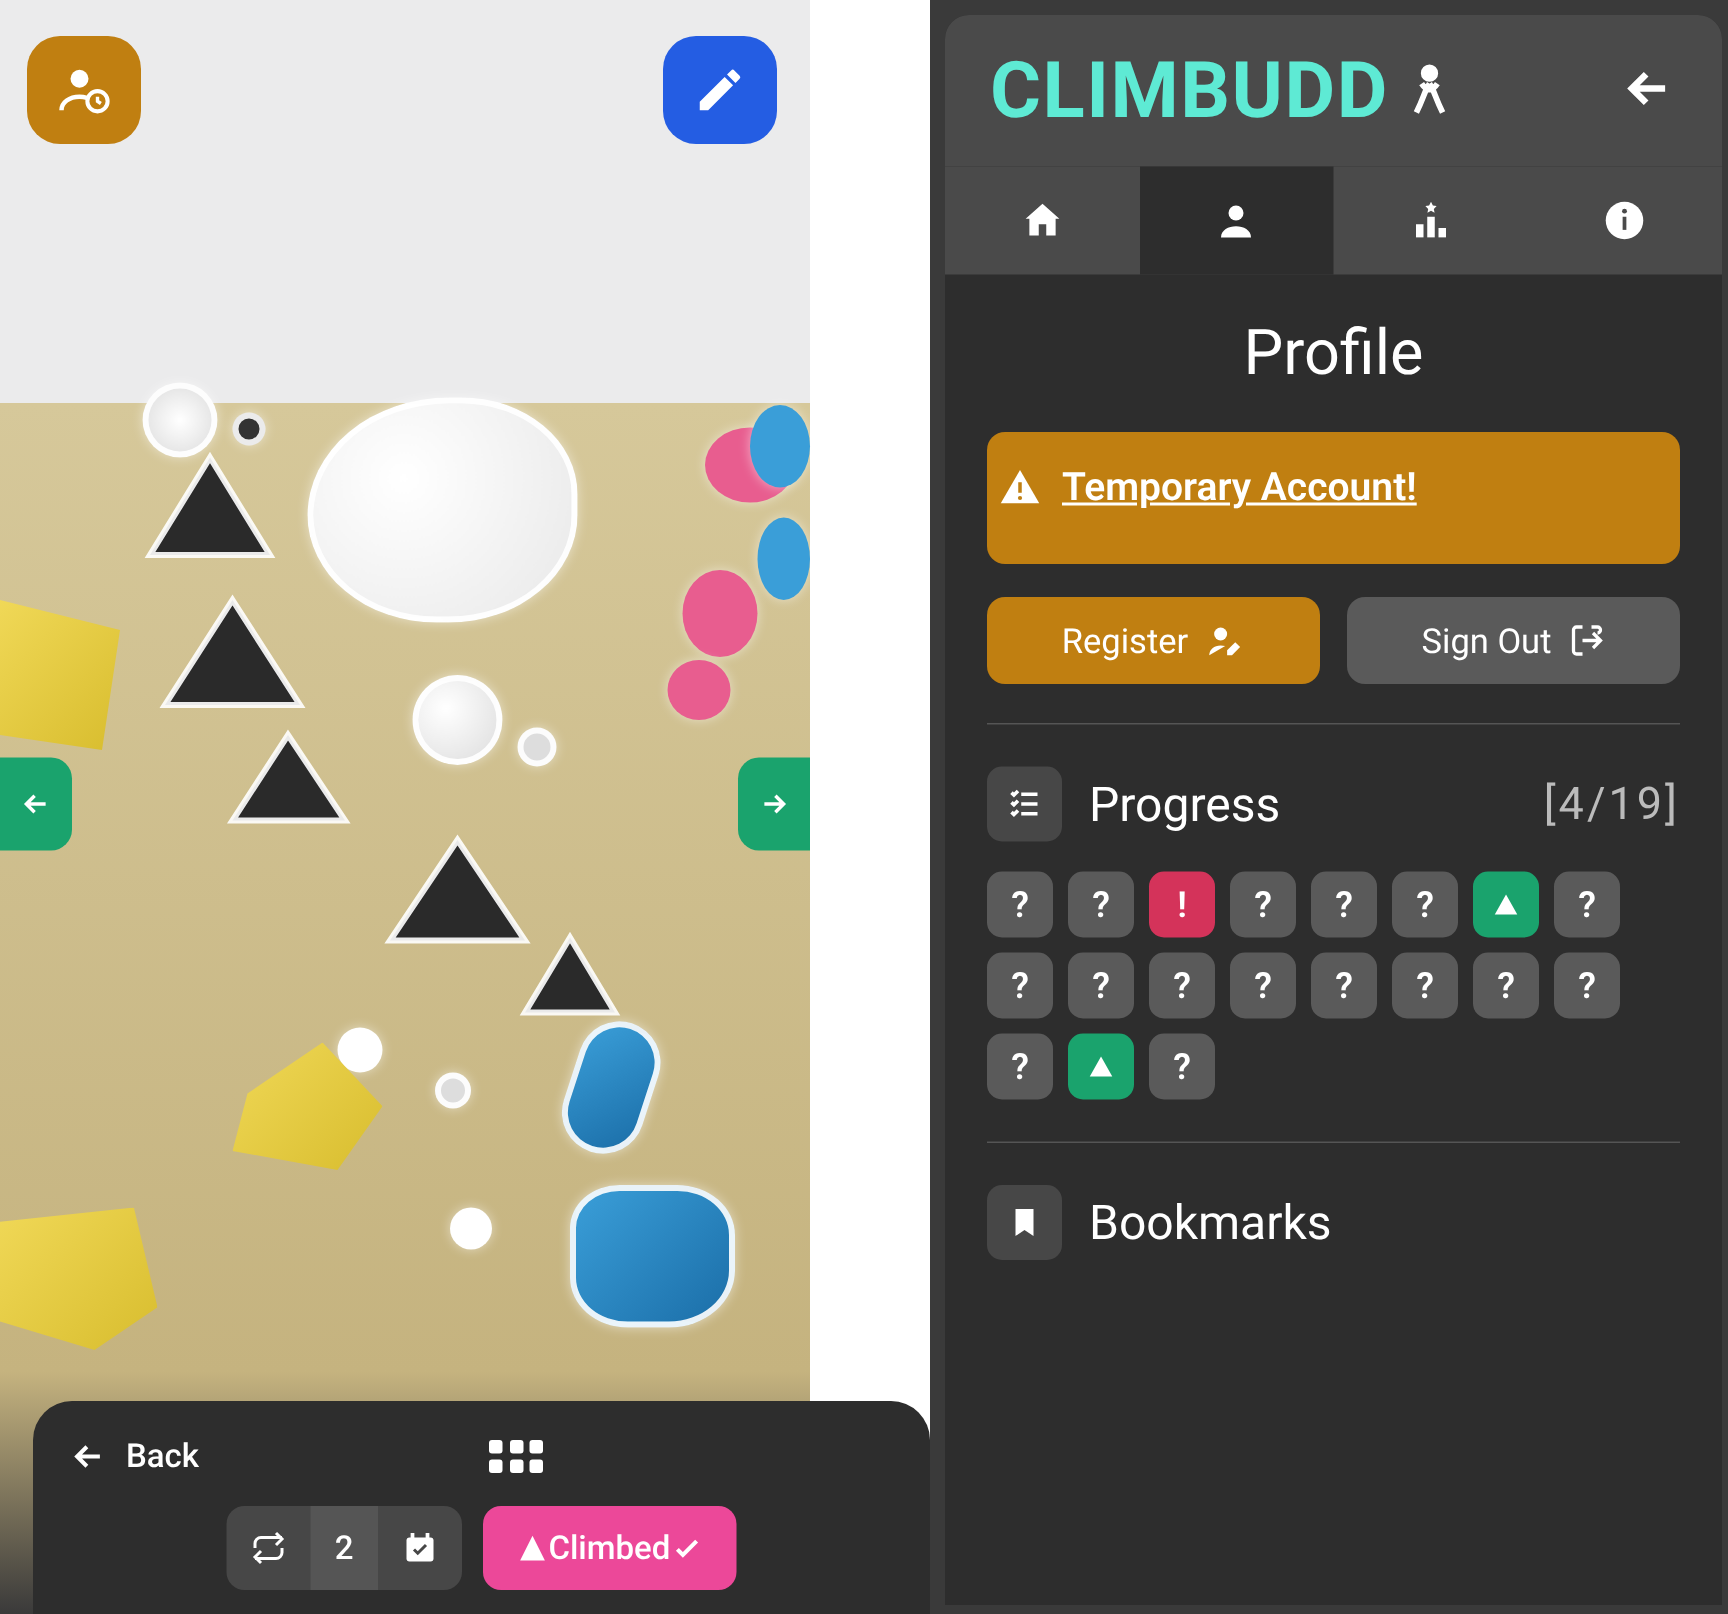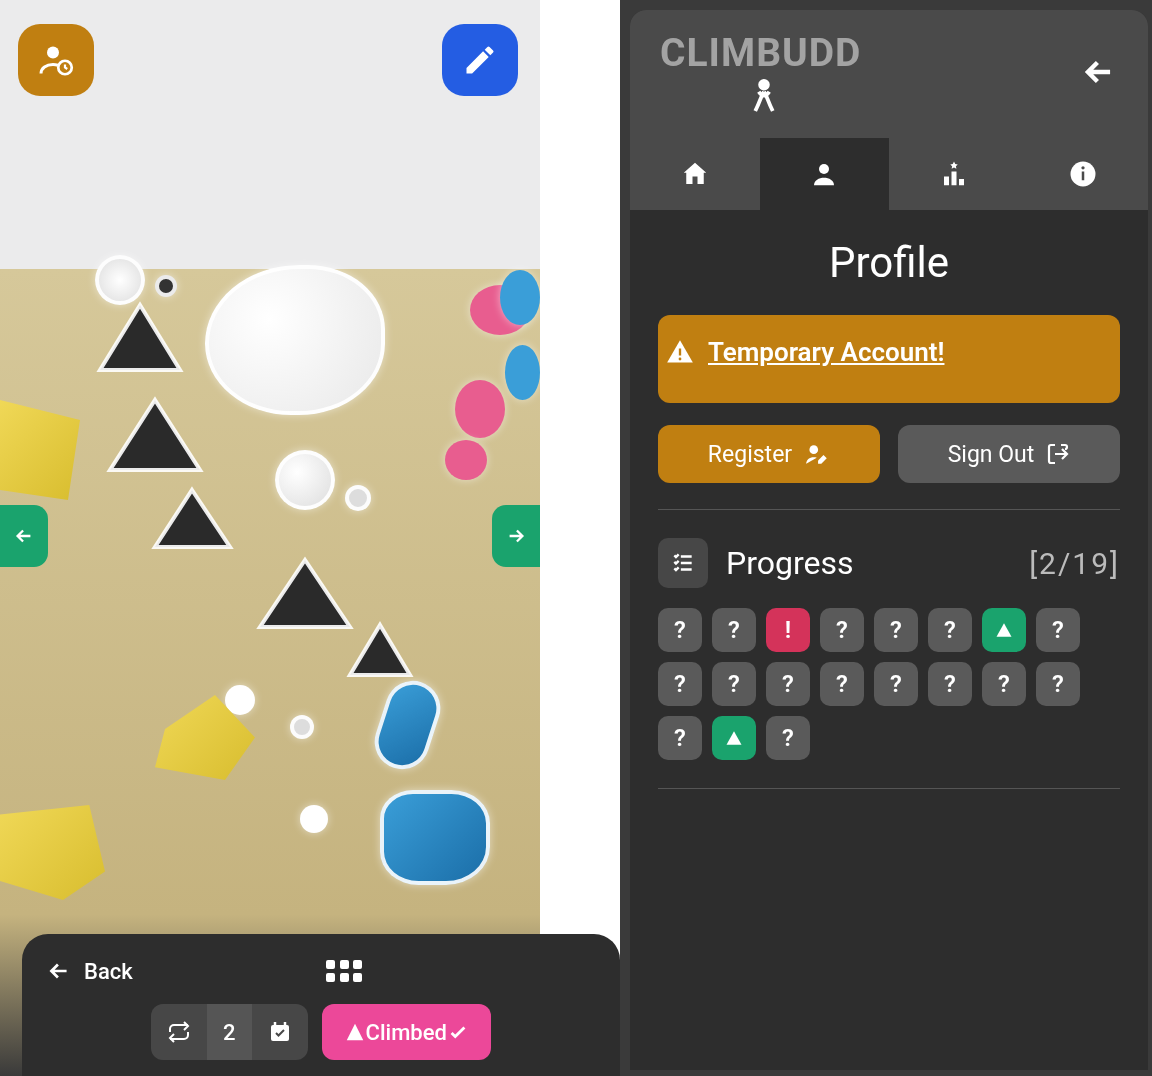--- a/index.html
+++ b/index.html
@@ -124,21 +124,21 @@
   display: flex;
   flex-direction: column;
 }
 .brand-row {
   background: #4a4a4a;
   display: flex;
   align-items: center;
   justify-content: space-between;
   padding: 20px 30px;
 }
-.brand { color: #a3a3a3; font-size: 39px; font-weight: 700; letter-spacing: 1px; display: flex; align-items: center; flex-direction: column; }
+.brand { color: #5eead4; font-size: 52px; font-weight: 700; letter-spacing: 1px; display: flex; align-items: center; }
 .brand-logo { margin-left: 6px; }
 .back-arrow-btn { color: white; }
 .tabs-row {
   background: #4a4a4a;
   display: flex;
 }
 .tab {
   flex: 1;
   height: 72px;
   display: flex;
@@ -422,21 +422,21 @@
 
       <hr class="div">
 
       <div class="section-head">
         <div class="section-icon">
           <svg width="26" height="26" viewBox="0 0 24 24" fill="none" stroke="white" stroke-width="2.2">
               <path d="M10 6h10M10 12h10M10 18h10M4 5l1.5 1.5L8 4M4 11l1.5 1.5L8 10M4 17l1.5 1.5L8 16"></path>
             </svg>
         </div>
         <div class="section-title">Progress</div>
-        <div class="section-count">[2/19]</div>
+        <div class="section-count">[4/19]</div>
       </div>
 
       <div class="progress-grid" id="progress-grid">
           <div class="prog-tile unknown">?</div>
           <div class="prog-tile unknown">?</div>
           <div class="prog-tile fail">!</div>
           <div class="prog-tile unknown">?</div>
           <div class="prog-tile unknown">?</div>
           <div class="prog-tile unknown">?</div>
           <div class="prog-tile done">
@@ -457,15 +457,23 @@
           <div class="prog-tile done">
             <svg width="20" height="20" viewBox="0 0 24 24" fill="white">
               <path d="M12 4l9 16H3z"></path>
             </svg>
           </div>
           <div class="prog-tile unknown">?</div>
         </div>
 
       <hr class="div">
 
+      <div class="bookmarks-head">
+        <div class="section-icon">
+          <svg width="24" height="24" viewBox="0 0 24 24" fill="white">
+              <path d="M6 3h12v18l-6-4-6 4z"></path>
+            </svg>
+        </div>
+        <div class="section-title">Bookmarks</div>
+      </div>
     </div>
   </div>
 </div>
 
 </body></html>

